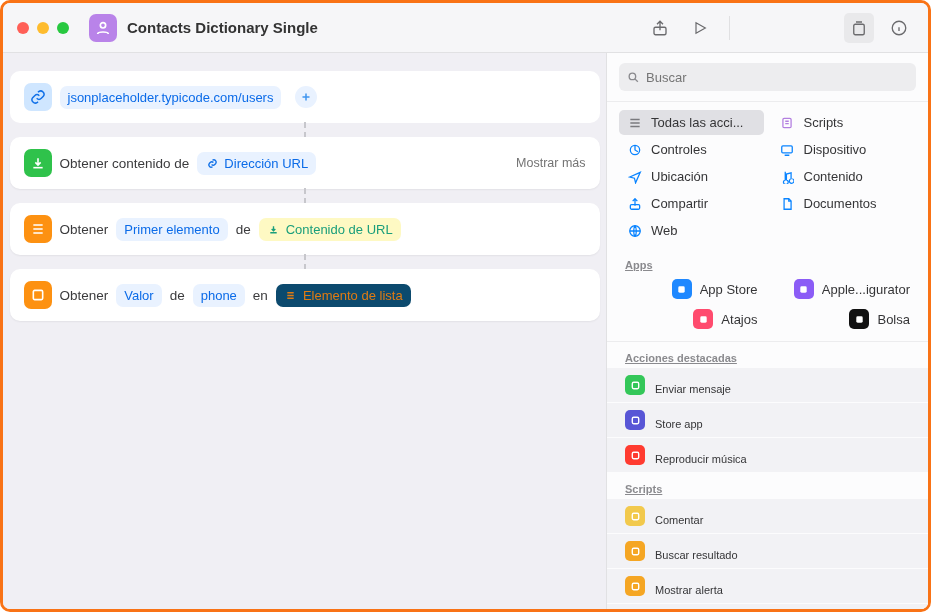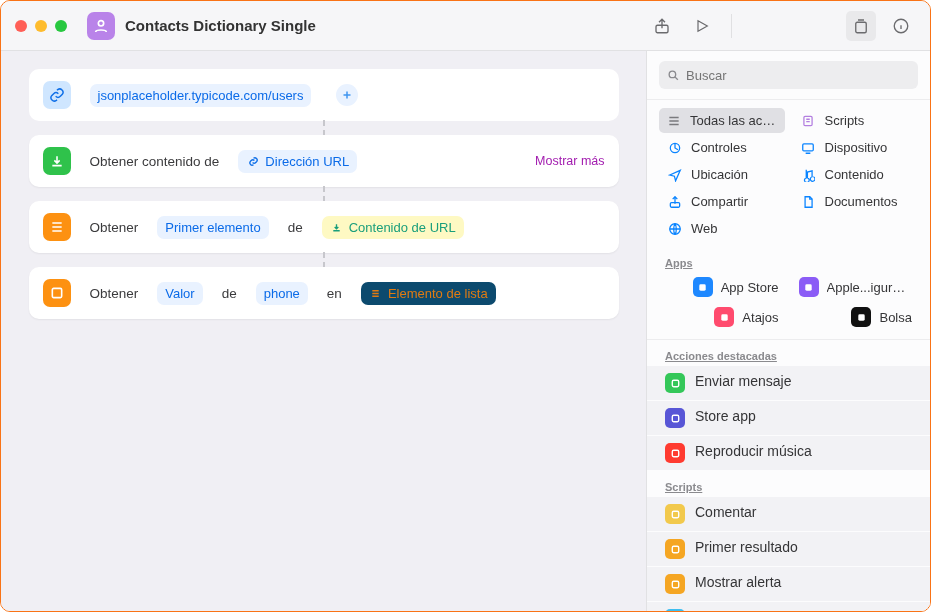--- a/index.html
+++ b/index.html
@@ -8,21 +8,21 @@
       background: #fff;
       width: 931px;
       height: 612px;
       overflow: hidden;
     }
     .window {
       width: 100%;
       height: 100%;
       display: flex;
       flex-direction: column;
-      border: 1px solid #f97316;
+      border: 3px solid #f97316;
       border-radius: 10px;
       overflow: hidden;
       background: #f6f6f8;
     }
     .titlebar {
       height: 50px;
       display: flex;
       align-items: center;
       padding: 0 14px;
       border-bottom: 1px solid #e1e1e3;
@@ -59,21 +59,21 @@
       align-items: center;
       gap: 0;
     }
     .action-card {
       width: 590px;
       background: #fff;
       border-radius: 10px;
       padding: 12px 14px;
       display: flex;
       align-items: center;
-      gap: 19px;
+      gap: 8px;
       font-size: 13.5px;
       color: #3b3b3d;
       box-shadow: 0 1px 2px rgba(0,0,0,0.06);
     }
     .action-card.url-card { box-shadow: none; background: #fff; }
     .card-gap {
       width: 1px;
       height: 16px;
       border-left: 2px dashed #c7c7cc;
       margin: -1px 0;
@@ -95,30 +95,30 @@
       border-radius: 7px;
       font-size: 13px;
       display: inline-flex;
       align-items: center;
       gap: 5px;
     }
     .token.teal { background: #fef9c3; color: #199e7b;}
     .token-icon {
       width: 14px; height: 14px; display:inline-flex; align-items:center; justify-content:center;
     }
-    .card-more { margin-left: auto; color:#a21caf; font-size:12.5px;}
+    .card-more { margin-left: auto; color:#737373; font-size:12.5px;}
     .add-param {
       width: 22px; height: 22px; border-radius: 50%;
       background:#e9f2ff; color:#3f95f0;
       display:flex;align-items:center;justify-content:center;
       margin-left:6px; font-size:14px;
     }
     
     .sidebar {
-      width: 284px;
+      width: 322px;
       border-left: 1px solid #e1e1e3;
       background: #fcfcfd;
       display: flex;
       flex-direction: column;
       overflow: hidden;
     }
     .search-row {
       padding: 10px 12px;
       border-bottom: 1px solid #ececee;
     }
@@ -174,23 +174,23 @@
       padding: 4px 6px;
       justify-content: flex-end;
     }
     .app-icon {
       width: 20px; height: 20px; border-radius: 5px;
       display:flex;align-items:center;justify-content:center;
       color:#fff; font-size:12px; flex-shrink:0;
     }
     .list-scroll { flex:1; overflow-y: auto; border-top: 1px solid #ececee; margin-top:8px;}
     .action-list-item {
-      display:flex; align-items:flex-start; gap:10px;
+      display:flex; align-items:flex-end; gap:10px;
       padding: 7px 14px 7px 18px;
-      font-size: 14px; color:#353537;
+      font-size: 11px; color:#353537;
       background: #f2f2f5;
       border-bottom: 1px solid #fcfcfd;
     }
     .action-list-item .mini-icon {
       width: 20px; height:20px; border-radius:5px;
       display:flex;align-items:center;justify-content:center;
       color:#fff; font-size:11px; flex-shrink:0;
     }
     .ellipsis { white-space: nowrap; overflow:hidden; text-overflow:ellipsis;}
     svg { display:block; }
@@ -492,21 +492,21 @@
                 </svg>
               </span>
               <span>Comentar</span>
             </div>
             <div class="action-list-item">
               <span class="mini-icon" style="background: rgb(245, 166, 35);">
                 <svg width="11" height="11" viewBox="0 0 24 24" fill="none" stroke="white" stroke-width="3">
                   <rect x="5" y="5" width="14" height="14" rx="3"></rect>
                 </svg>
               </span>
-              <span>Primer resultado</span>
+              <span>Buscar resultado</span>
             </div>
             <div class="action-list-item">
               <span class="mini-icon" style="background: rgb(245, 166, 35);">
                 <svg width="11" height="11" viewBox="0 0 24 24" fill="none" stroke="white" stroke-width="3">
                   <rect x="5" y="5" width="14" height="14" rx="3"></rect>
                 </svg>
               </span>
               <span>Mostrar alerta</span>
             </div>
             <div class="action-list-item">

